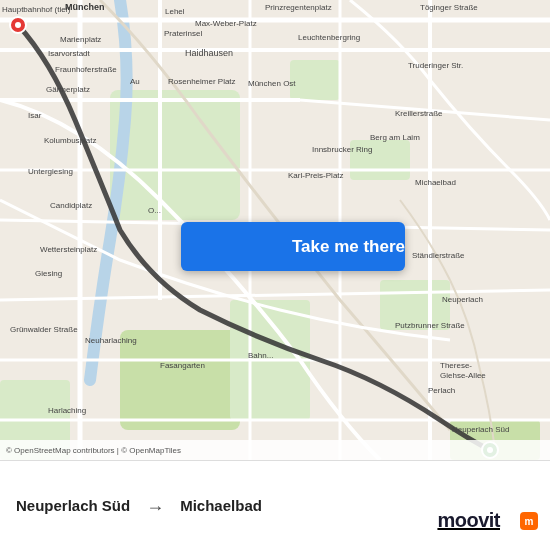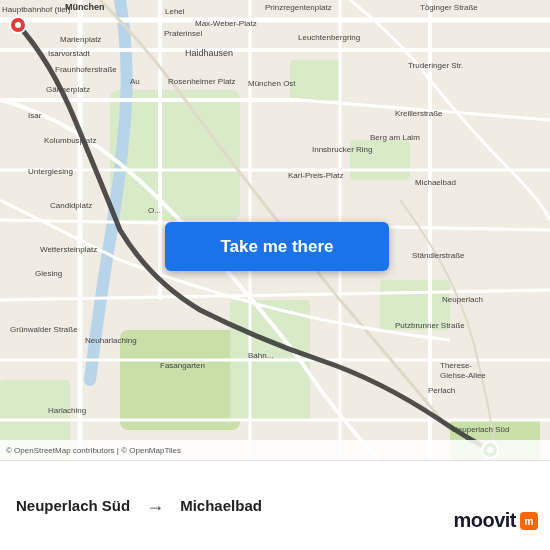--- a/index.html
+++ b/index.html
@@ -9,29 +9,29 @@
       position: relative;
       width: 550px;
       height: 460px;
       overflow: hidden;
       background: #a3a3a3;
     }
 
     
     .take-me-button {
       position: absolute;
-      left: 165px;
+      left: 181px;
       top: 222px;
       width: 224px;
       height: 49px;
       background: #1a73e8;
       border-radius: 6px;
       display: flex;
       align-items: center;
-      justify-content: center;
+      justify-content: flex-end;
       cursor: pointer;
       z-index: 100;
       box-shadow: 0 2px 8px rgba(0,0,0,0.3);
     }
 
     .take-me-button span {
       color: #fff;
       font-size: 17px;
       font-weight: bold;
     }
@@ -74,21 +74,22 @@
       color: #444;
       margin: 0 8px;
     }
 
     .moovit-logo {
       position: absolute;
       right: 12px;
       bottom: 18px;
       display: flex;
       align-items: center;
-      gap: 4px;
+      gap: 20px;
+      text-decoration: underline;
     }
 
     .moovit-logo-text {
       font-size: 20px;
       font-weight: bold;
       color: #1a1a2e;
       letter-spacing: -0.5px;
     }
 
     .map-canvas {

